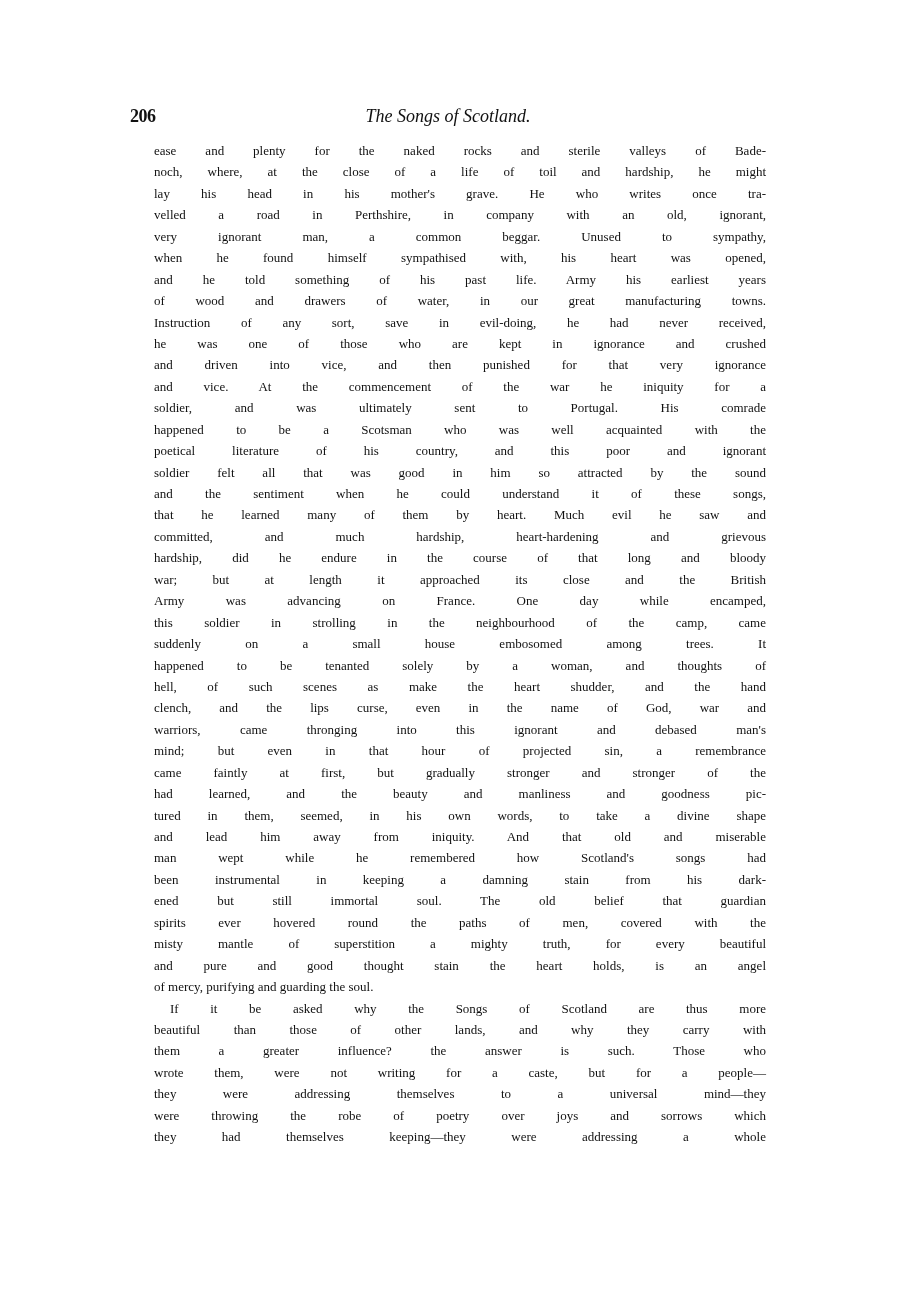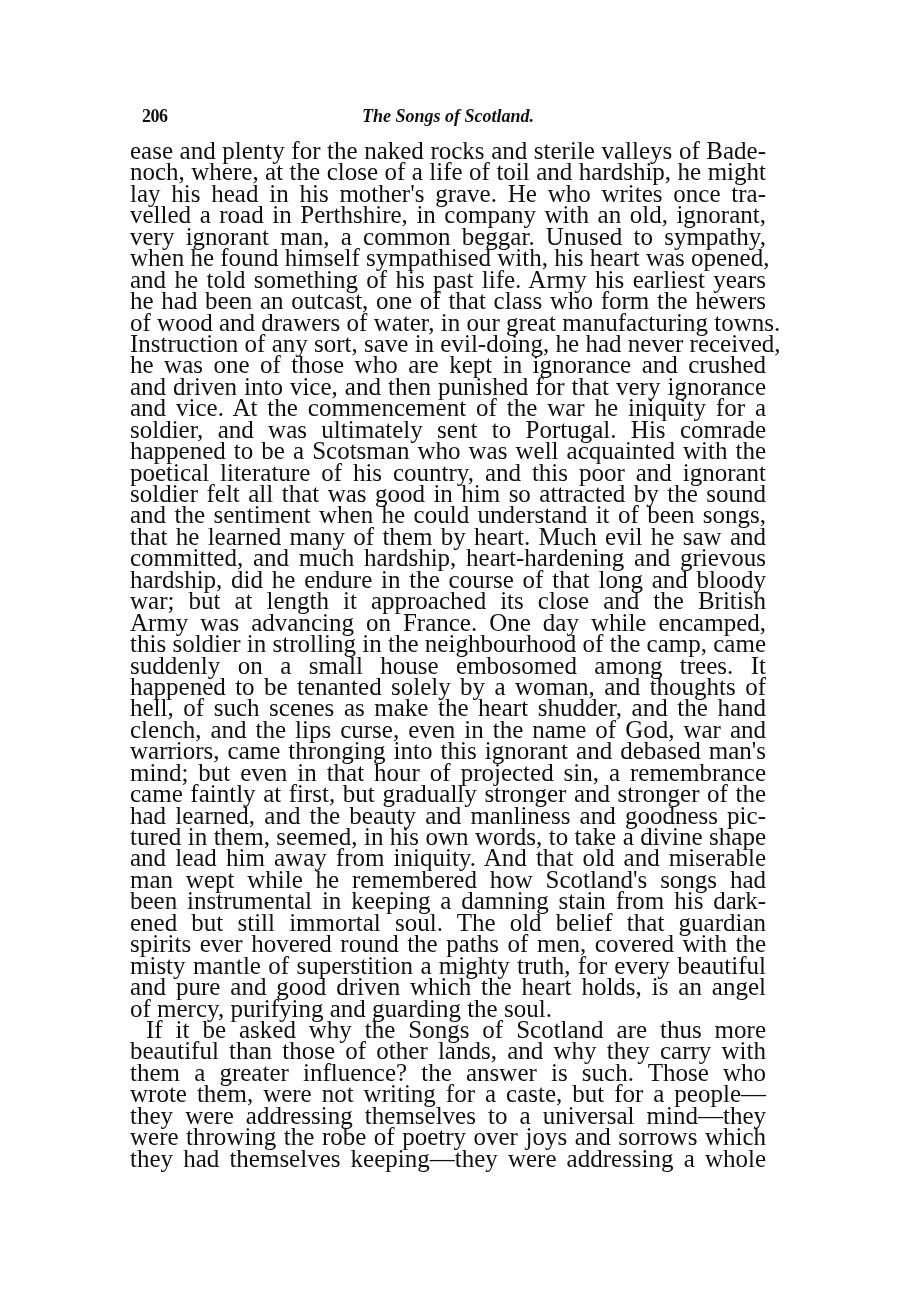--- a/index.html
+++ b/index.html
@@ -21,41 +21,42 @@
       top: 104px;
       width: 636px;
     }
     .running-head {
       position: relative;
       height: 30px;
       margin-bottom: 6px;
     }
     .page-number {
       position: absolute;
-      left: 12px;
+      left: 0;
       top: 2px;
       font-weight: bold;
       font-size: 18px;
       letter-spacing: -0.5px;
     }
     .running-title {
       position: absolute;
       left: 0;
       right: 0;
       top: 2px;
       text-align: center;
       font-style: italic;
-      font-weight: bold;
+      font-weight: normal;
       font-size: 18px;
     }
     .body-text {
-      font-size: 25px;
+      font-size: 13px;
       line-height: 21.45px;
       text-align: justify;
       text-align-last: justify;
+      margin-left: 24px;
     }
     .line {
       display: block;
       white-space: nowrap;
       text-align: justify;
       text-align-last: justify;
       height: 21.45px;
     }
     .line.last {
       text-align-last: left;
@@ -75,31 +76,30 @@
 
   <div class="body-text">
     <div>
       <span class="line">ease and plenty for the naked rocks and sterile valleys of Bade-</span>
       <span class="line">noch, where, at the close of a life of toil and hardship, he might</span>
       <span class="line">lay his head in his mother's grave.  He who writes once tra-</span>
       <span class="line">velled a road in Perthshire, in company with an old, ignorant,</span>
       <span class="line">very ignorant man, a common beggar.  Unused to sympathy,</span>
       <span class="line">when he found himself sympathised with, his heart was opened,</span>
       <span class="line">and he told something of his past life.  Army his earliest years</span>
-      <span class="line">he had been an outcast, one of that class who form the hewers</span>
       <span class="line">of wood and drawers of water, in our great manufacturing towns.</span>
       <span class="line">Instruction of any sort, save in evil-doing, he had never received,</span>
       <span class="line">he was one of those who are kept in ignorance and crushed</span>
       <span class="line">and driven into vice, and then punished for that very ignorance</span>
       <span class="line">and vice.  At the commencement of the war he iniquity for a</span>
       <span class="line">soldier, and was ultimately sent to Portugal.  His comrade</span>
       <span class="line">happened to be a Scotsman who was well acquainted with the</span>
       <span class="line">poetical literature of his country, and this poor and ignorant</span>
       <span class="line">soldier felt all that was good in him so attracted by the sound</span>
-      <span class="line">and the sentiment when he could understand it of been songs,</span>
+      <span class="line">and the sentiment when he could understand it of these songs,</span>
       <span class="line">that he learned many of them by heart.  Much evil he saw and</span>
       <span class="line">committed, and much hardship, heart-hardening and grievous</span>
       <span class="line">hardship, did he endure in the course of that long and bloody</span>
       <span class="line">war; but at length it approached its close and the British</span>
       <span class="line">Army was advancing on France.  One day while encamped,</span>
       <span class="line">this soldier in strolling in the neighbourhood of the camp, came</span>
       <span class="line">suddenly on a small house embosomed among trees.  It</span>
       <span class="line">happened to be tenanted solely by a woman, and thoughts of</span>
       <span class="line">hell, of such scenes as make the heart shudder, and the hand</span>
       <span class="line">clench, and the lips curse, even in the name of God, war and</span>
@@ -107,21 +107,21 @@
       <span class="line">mind; but even in that hour of projected sin, a remembrance</span>
       <span class="line">came faintly at first, but gradually stronger and stronger of the</span>
       <span class="line">had learned, and the beauty and manliness and goodness pic-</span>
       <span class="line">tured in them, seemed, in his own words, to take a divine shape</span>
       <span class="line">and lead him away from iniquity.  And that old and miserable</span>
       <span class="line">man wept while he remembered how Scotland's songs had</span>
       <span class="line">been instrumental in keeping a damning stain from his dark-</span>
       <span class="line">ened but still immortal soul.  The old belief that guardian</span>
       <span class="line">spirits ever hovered round the paths of men, covered with the</span>
       <span class="line">misty mantle of superstition a mighty truth, for every beautiful</span>
-      <span class="line">and pure and good driven which the heart holds, is an angel</span>
+      <span class="line">and pure and good thought stain the heart holds, is an angel</span>
       <span class="line last">of mercy, purifying and guarding the soul.</span>
     </div>
     <div>
       <span class="line indent">If it be asked why the Songs of Scotland are thus more</span>
       <span class="line">beautiful than those of other lands, and why they carry with</span>
       <span class="line">them a greater influence? the answer is such.  Those who</span>
       <span class="line">wrote them, were not writing for a caste, but for a people—</span>
       <span class="line">they were addressing themselves to a universal mind—they</span>
       <span class="line">were throwing the robe of poetry over joys and sorrows which</span>
       <span class="line">they had themselves keeping—they were addressing a whole</span>

